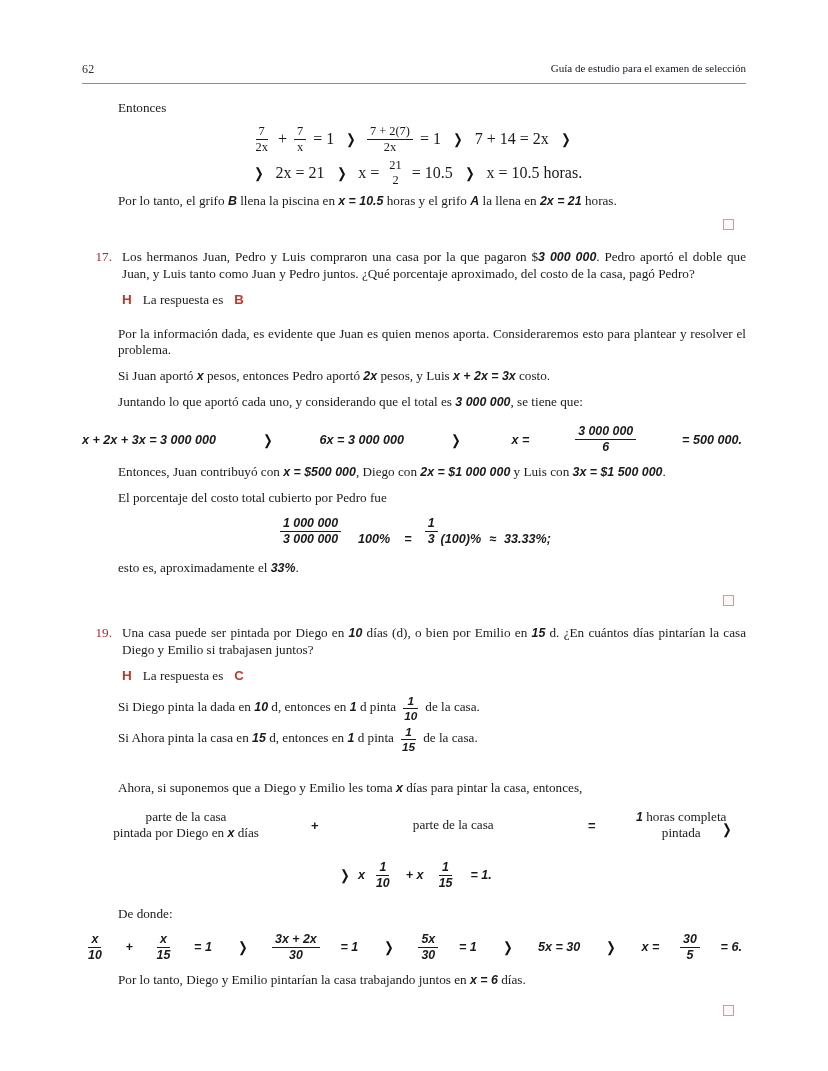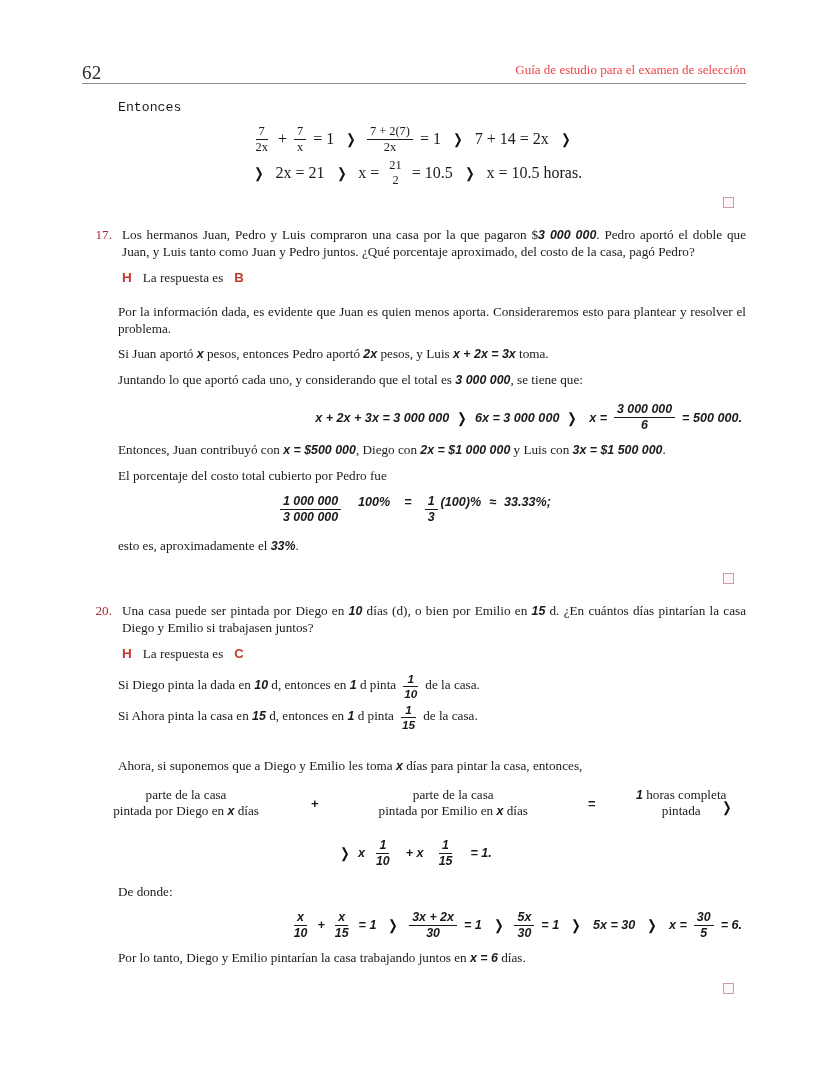--- a/index.html
+++ b/index.html
@@ -28,30 +28,30 @@
     position: absolute;
     left: 82px;
     top: 62px;
     width: 664px;
     height: 24px;
   }
   .runhead .folio {
     position: absolute;
     left: 0;
     top: 0;
-    font-size: 19px;
+    font-size: 12px;
     color: #2b2b2b;
     letter-spacing: .2px;
   }
   .runhead .title {
     position: absolute;
     right: 0;
     top: 0;
-    font-size: 13px;
-    color: #ef4444;
+    font-size: 11px;
+    color: #0f172a;
     white-space: nowrap;
   }
   .runhead .rule {
     position: absolute;
     left: 0;
     right: 0;
     top: 21px;
     height: 1px;
     background: #8d8d8d;
   }
@@ -72,21 +72,21 @@
   }
   .para.indent {
     margin-left: 36px;
     width: 628px;
   }
   .para.lead {
     margin-left: 36px;
     width: 628px;
     text-align: left;
   }
-  .tight { margin-bottom: 4px; font-family: Liberation Mono, monospace; }
+  .tight { margin-bottom: 4px; }
 
   .it {
     font-style: italic;
     font-weight: bold;
     font-family: "Liberation Sans", "DejaVu Sans", sans-serif;
     font-size: 12.4px;
   }
 
   
   .problem {
@@ -150,21 +150,21 @@
 
   
   .math {
     font-family: "Liberation Sans", "DejaVu Sans", sans-serif;
     font-style: italic;
     font-weight: bold;
     font-size: 12.6px;
     color: #1a1a1a;
     display: flex;
     align-items: center;
-    justify-content: flex-end;
+    justify-content: space-between;
     flex-wrap: nowrap;
     margin: 6px 0;
     white-space: nowrap;
   }
   .op {
     padding: 0 4px;
   }
   .chev {
     font-family: "DejaVu Sans", sans-serif;
     font-style: normal;
@@ -242,21 +242,21 @@
     top: 34px;
     display: flex;
     justify-content: center;
     align-items: center;
   }
 
   
   .pct {
     display: flex;
     justify-content: center;
-    align-items: flex-start;
+    align-items: flex-end;
     margin: 10px 0 4px 0;
     font-family: "Liberation Sans", "DejaVu Sans", sans-serif;
     font-style: italic;
     font-weight: bold;
     font-size: 12.6px;
   }
 
   
   .wordeq {
     position: relative;
@@ -343,39 +343,40 @@
           <span class="n">21</span>
           <span class="d">2</span>
         </span>
         <span class="op">= 10.5</span>
         <span class="chev">❯</span>
         <span class="op">x = 10.5</span>
         <span class="rm">horas.</span>
       </div>
     </div>
 
+    <p class="para lead"><span>Por lo tanto, el grifo </span><span class="it">B</span><span> llena la piscina en </span><span class="it">x = 10.5</span><span> horas y el grifo </span><span class="it">A</span><span> la llena en </span><span class="it">2x = 21</span><span> horas.</span></p>
 
     <div class="endmark">
         <i></i>
       </div>
 
     <div class="problem">
       <span class="num">17.</span>
       <div class="stmt"><span>Los hermanos Juan, Pedro y Luis compraron una casa por la que pagaron $</span><span class="it">3 000 000</span><span>. Pedro aportó el doble que Juan, y Luis tanto como Juan y Pedro juntos. ¿Qué porcentaje aproximado, del costo de la casa, pagó Pedro?</span></div>
     </div>
 
     <div class="answer-line">
       <span class="hand-icon">H</span>
       <span>La respuesta es</span>
       <span class="ans-letter">B</span>
     </div>
 
     <p class="para indent" style="margin-top:18px">Por la información dada, es evidente que Juan es quien menos aporta. Consideraremos esto para plantear y resolver el problema.</p>
 
-    <p class="para lead"><span>Si Juan aportó </span><span class="it">x</span><span> pesos, entonces Pedro aportó </span><span class="it">2x</span><span> pesos, y Luis </span><span class="it">x + 2x = 3x</span><span> toma.</span></p>
+    <p class="para lead"><span>Si Juan aportó </span><span class="it">x</span><span> pesos, entonces Pedro aportó </span><span class="it">2x</span><span> pesos, y Luis </span><span class="it">x + 2x = 3x</span><span> costo.</span></p>
 
     <p class="para lead"><span>Juntando lo que aportó cada uno, y considerando que el total es </span><span class="it">3 000 000</span><span>, se tiene que:</span></p>
 
     <div class="math" style="margin:14px 0 10px 0">
       <span>x + 2x + 3x = 3 000 000</span>
       <span class="chev">❯</span>
       <span>6x = 3 000 000</span>
       <span class="chev">❯</span>
       <span class="op">x =</span>
       <span class="frac">
@@ -406,21 +407,21 @@
       <span class="rm">;</span>
     </div>
 
     <p class="para lead" style="margin-top:14px"><span>esto es, aproximadamente el </span><span class="it">33%</span><span>.</span></p>
 
     <div class="endmark" style="margin-top:18px">
         <i></i>
       </div>
 
     <div class="problem">
-      <span class="num">20.</span>
+      <span class="num">19.</span>
       <div class="stmt"><span>Una casa puede ser pintada por Diego en </span><span class="it">10</span><span> días (d), o bien por Emilio en </span><span class="it">15</span><span> d. ¿En cuántos días pintarían la casa Diego y Emilio si trabajasen juntos?</span></div>
     </div>
 
     <div class="answer-line">
       <span class="hand-icon">H</span>
       <span>La respuesta es</span>
       <span class="ans-letter">C</span>
     </div>
 
     <p class="para lead" style="margin-top:10px;margin-bottom:4px"><span>Si Diego pinta la dada en </span><span class="it">10</span><span> d, entonces en </span><span class="it">1</span><span> d pinta </span><span class="ifrac">
@@ -437,21 +438,20 @@
 
     <div class="wordeq">
       <div class="cols">
         <div class="cell c1">
           <div>parte de la casa</div>
           <div><span>pintada por Diego en </span><span class="it">x</span><span> días</span></div>
         </div>
         <div class="glue">+</div>
         <div class="cell c2">
           <div>parte de la casa</div>
-          <div><span>pintada por Emilio en </span><span class="it">x</span><span> días</span></div>
         </div>
         <div class="glue">=</div>
         <div class="cell c3">
           <div><span class="it">1</span><span> horas completa</span></div>
           <div>pintada</div>
         </div>
       </div>
       <span class="chev trail">❯</span>
     </div>
 

